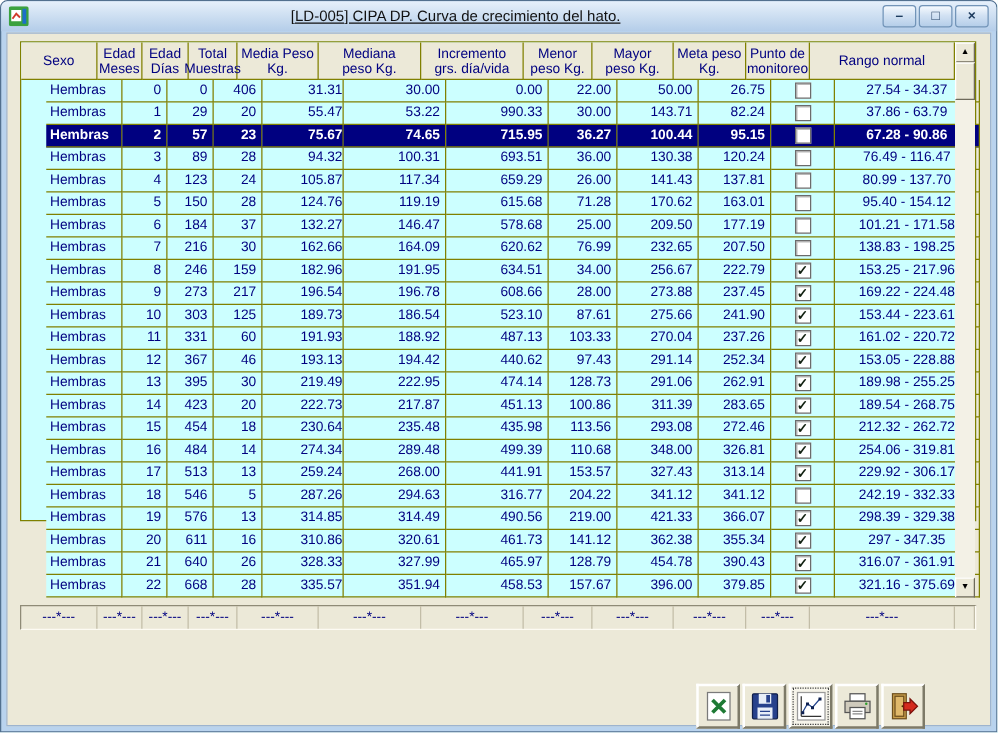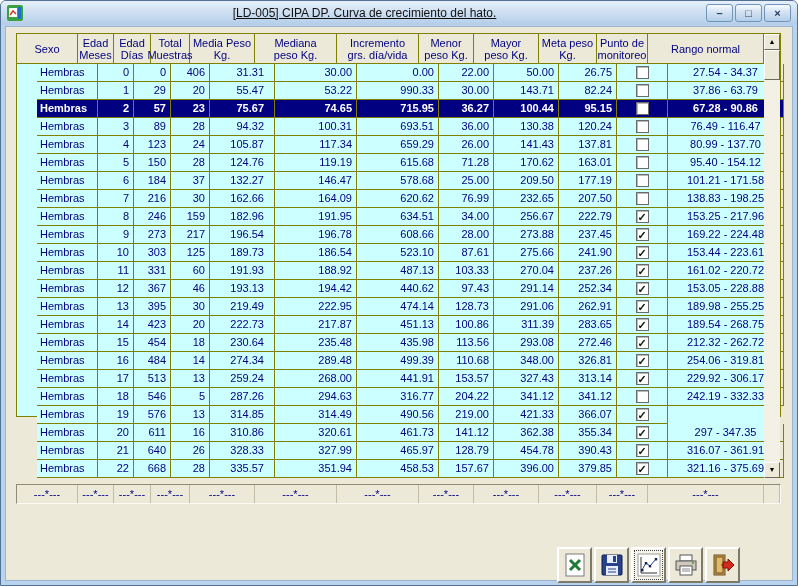--- a/index.html
+++ b/index.html
@@ -57,21 +57,21 @@
     flex: 0 0 auto; border-right: 1px solid #808000; border-bottom: 1px solid #808000;
     font-size: 11px; line-height: 16px; color: #000080; overflow: hidden;
   }
   .tr.selected .td { background: #000080; color: #fff; font-weight: bold; }
 
   
   .col-0 { width: 61px; text-align: left;  padding-left: 3px; }
   .col-1 { width: 36px; text-align: right; padding-right: 4px; }
   .col-2 { width: 37px; text-align: right; padding-right: 4px; }
   .col-3 { width: 39px; text-align: right; padding-right: 4px; }
-  .col-4 { width: 65px; text-align: right; padding-right: 10px; }
+  .col-4 { width: 65px; text-align: right; padding-right: 0; }
   .col-5 { width: 82px; text-align: right; padding-right: 4px; }
   .col-6 { width: 82px; text-align: right; padding-right: 4px; }
   .col-7 { width: 55px; text-align: right; padding-right: 4px; }
   .col-8 { width: 65px; text-align: right; padding-right: 4px; }
   .col-9 { width: 58px; text-align: right; padding-right: 4px; }
   .col-10 { width: 51px; text-align: center; }
   .col-11 { width: 116px; text-align: center; }
   .col-fill { width: 16px; }
   .th.col-0, .th.col-1, .th.col-2, .th.col-3, .th.col-4, .th.col-5, .th.col-6,
   .th.col-7, .th.col-8, .th.col-9 { padding: 0; text-align: center; }
@@ -499,20 +499,21 @@
             <div class="td col-3">13</div>
             <div class="td col-4">314.85</div>
             <div class="td col-5">314.49</div>
             <div class="td col-6">490.56</div>
             <div class="td col-7">219.00</div>
             <div class="td col-8">421.33</div>
             <div class="td col-9">366.07</div>
             <div class="td col-10">
               <span class="checkbox checked">✓</span>
             </div>
+            <div class="td col-11">298.39 - 329.38</div>
           </div>
           <div class="tr">
             <div class="td col-0">Hembras</div>
             <div class="td col-1">20</div>
             <div class="td col-2">611</div>
             <div class="td col-3">16</div>
             <div class="td col-4">310.86</div>
             <div class="td col-5">320.61</div>
             <div class="td col-6">461.73</div>
             <div class="td col-7">141.12</div>

